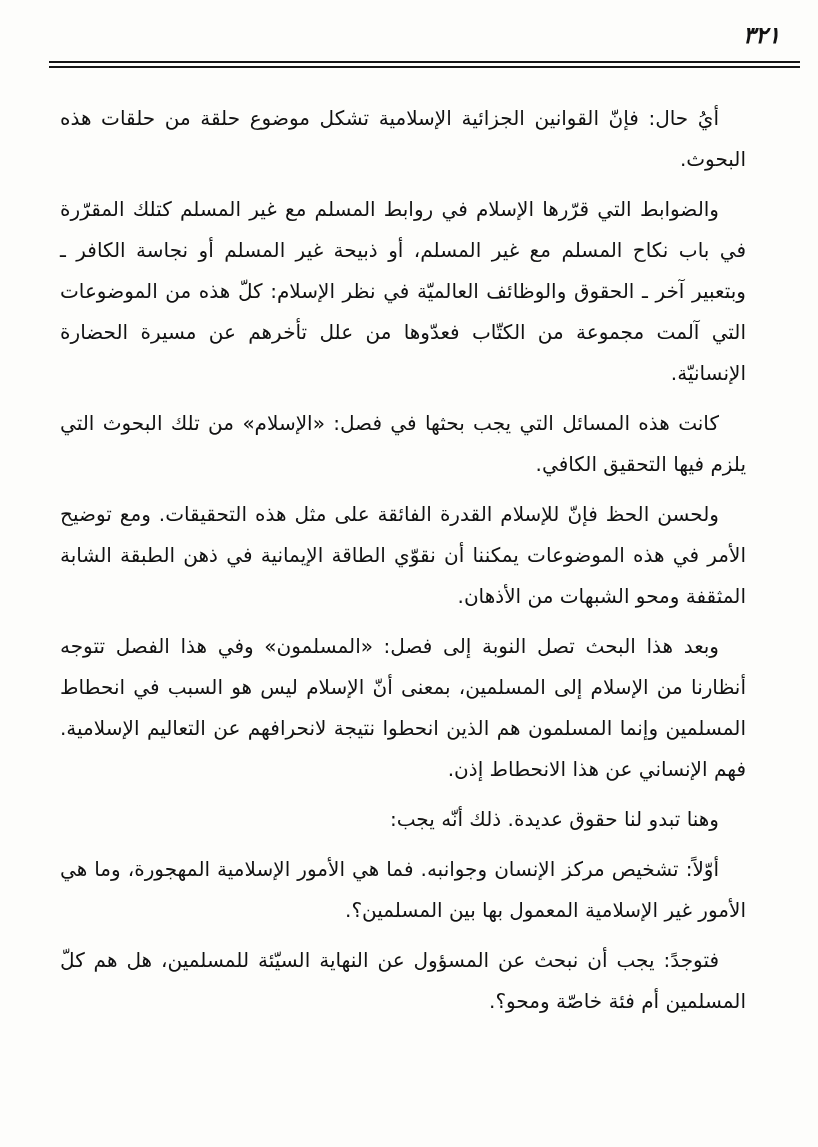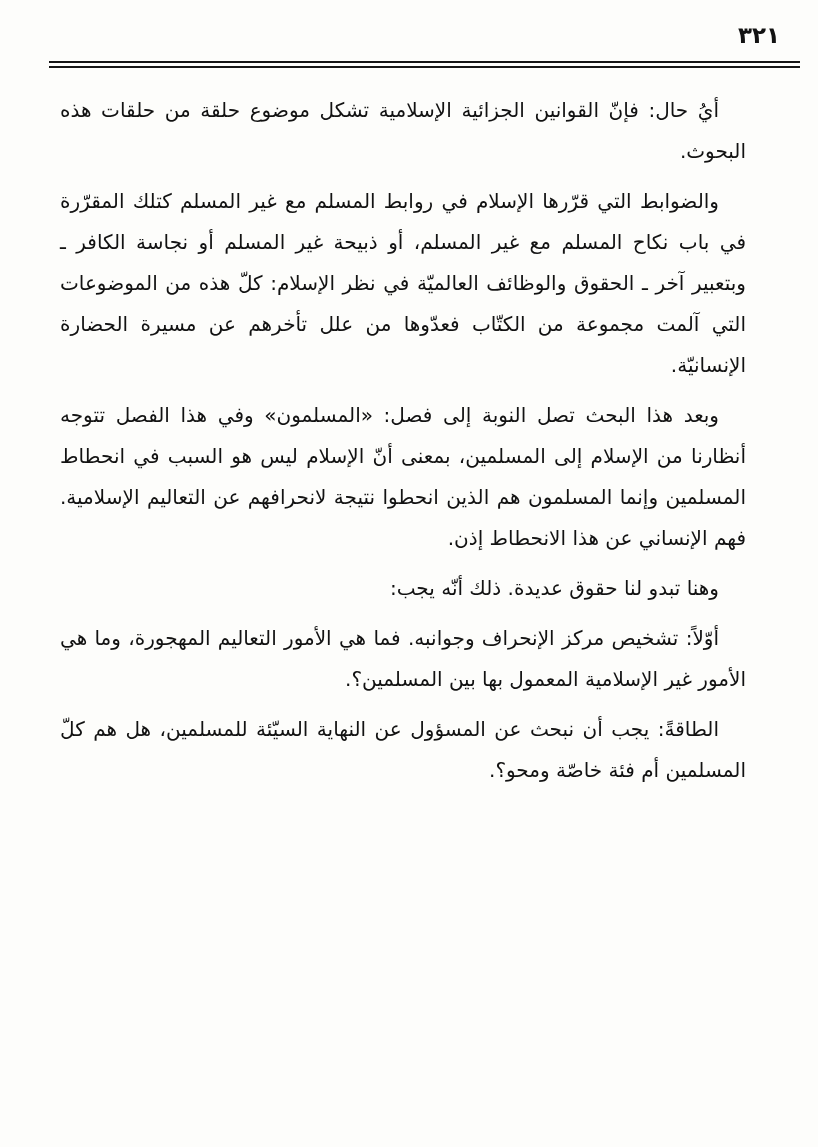--- a/index.html
+++ b/index.html
@@ -32,20 +32,21 @@
     font-size: 21px;
     font-weight: bold;
     letter-spacing: 0;
     white-space: nowrap;
   }
   .page-number {
     font-size: 23px;
     font-weight: bold;
     white-space: nowrap;
     direction: ltr;
+    font-style: italic;
   }
   .header-rule {
     position: absolute;
     top: 61px;
     left: 49px;
     width: 751px;
     height: 3px;
     border-top: 2.5px solid #151515;
     border-bottom: 2px solid #151515;
   }
@@ -54,21 +55,21 @@
     top: 90px;
     right: 72px;
     width: 686px;
     font-size: 20px;
     line-height: 41px;
     text-align: justify;
     text-justify: inter-word;
     direction: rtl;
   }
   .content p {
-    margin: 0 0 9px 0;
+    margin: 8px 0 9px 0;
     text-indent: 27px;
   }
   .content p:last-child {
     margin-bottom: 0;
   }
   .lead {
     font-weight: normal;
   }
   .lead:empty {
     display: none;
@@ -81,19 +82,21 @@
 
   <div class="header-row">
     <div class="page-number">٣٢١</div>
   </div>
 
   <div class="header-rule"></div>
 
   <div class="content">
     <p><span>أيُ حال: فإنّ القوانين الجزائية الإسلامية تشكل موضوع حلقة من حلقات هذه البحوث.</span></p>
     <p><span>والضوابط التي قرّرها الإسلام في روابط المسلم مع غير المسلم كتلك المقرّرة في باب نكاح المسلم مع غير المسلم، أو ذبيحة غير المسلم أو نجاسة الكافر ـ وبتعبير آخر ـ الحقوق والوظائف العالميّة في نظر الإسلام: كلّ هذه من الموضوعات التي آلمت مجموعة من الكتّاب فعدّوها من علل تأخرهم عن مسيرة الحضارة الإنسانيّة.</span></p>
+    <p><span>كانت هذه المسائل التي يجب بحثها في فصل: «الإسلام» من تلك البحوث التي يلزم فيها التحقيق الكافي.</span></p>
+    <p><span>ولحسن الحظ فإنّ للإسلام القدرة الفائقة على مثل هذه التحقيقات. ومع توضيح الأمر في هذه الموضوعات يمكننا أن نقوّي الطاقة الإيمانية في ذهن الطبقة الشابة المثقفة ومحو الشبهات من الأذهان.</span></p>
     <p><span>وبعد هذا البحث تصل النوبة إلى فصل: «المسلمون» وفي هذا الفصل تتوجه أنظارنا من الإسلام إلى المسلمين، بمعنى أنّ الإسلام ليس هو السبب في انحطاط المسلمين وإنما المسلمون هم الذين انحطوا نتيجة لانحرافهم عن التعاليم الإسلامية. فهم الإنساني عن هذا الانحطاط إذن.</span></p>
     <p><span>وهنا تبدو لنا حقوق عديدة. ذلك أنّه يجب:</span></p>
-    <p><span class="lead">أوّلاً</span><span>: تشخيص مركز الإنحراف وجوانبه. فما هي الأمور التعاليم المهجورة، وما هي الأمور غير الإسلامية المعمول بها بين المسلمين؟.</span></p>
-    <p><span class="lead">الطاقةً</span><span>: يجب أن نبحث عن المسؤول عن النهاية السيّئة للمسلمين، هل هم كلّ المسلمين أم فئة خاصّة ومحو؟.</span></p>
+    <p><span class="lead">أوّلاً</span><span>: تشخيص مركز الإنسان وجوانبه. فما هي الأمور الإسلامية المهجورة، وما هي الأمور غير الإسلامية المعمول بها بين المسلمين؟.</span></p>
+    <p><span class="lead">فتوجدً</span><span>: يجب أن نبحث عن المسؤول عن النهاية السيّئة للمسلمين، هل هم كلّ المسلمين أم فئة خاصّة ومحو؟.</span></p>
   </div>
 
 </div>
 
 </body></html>

